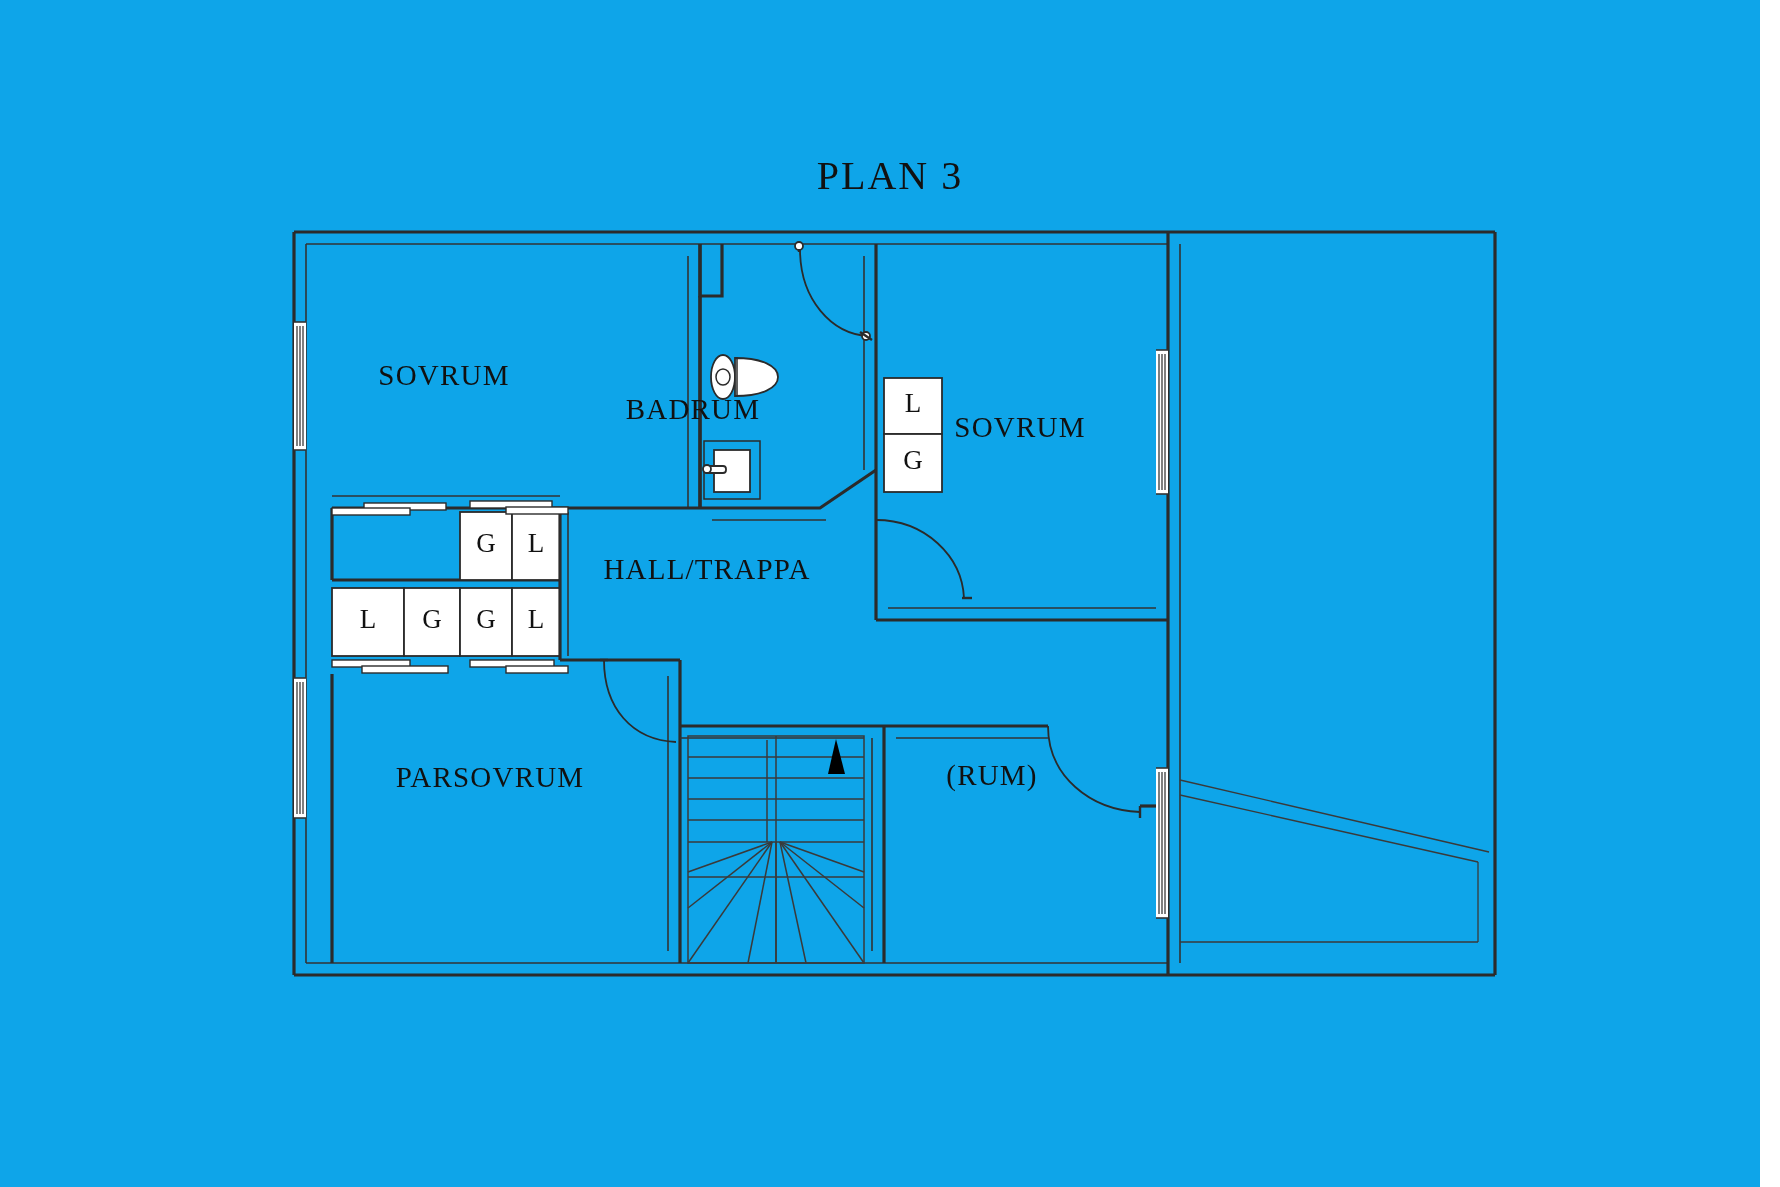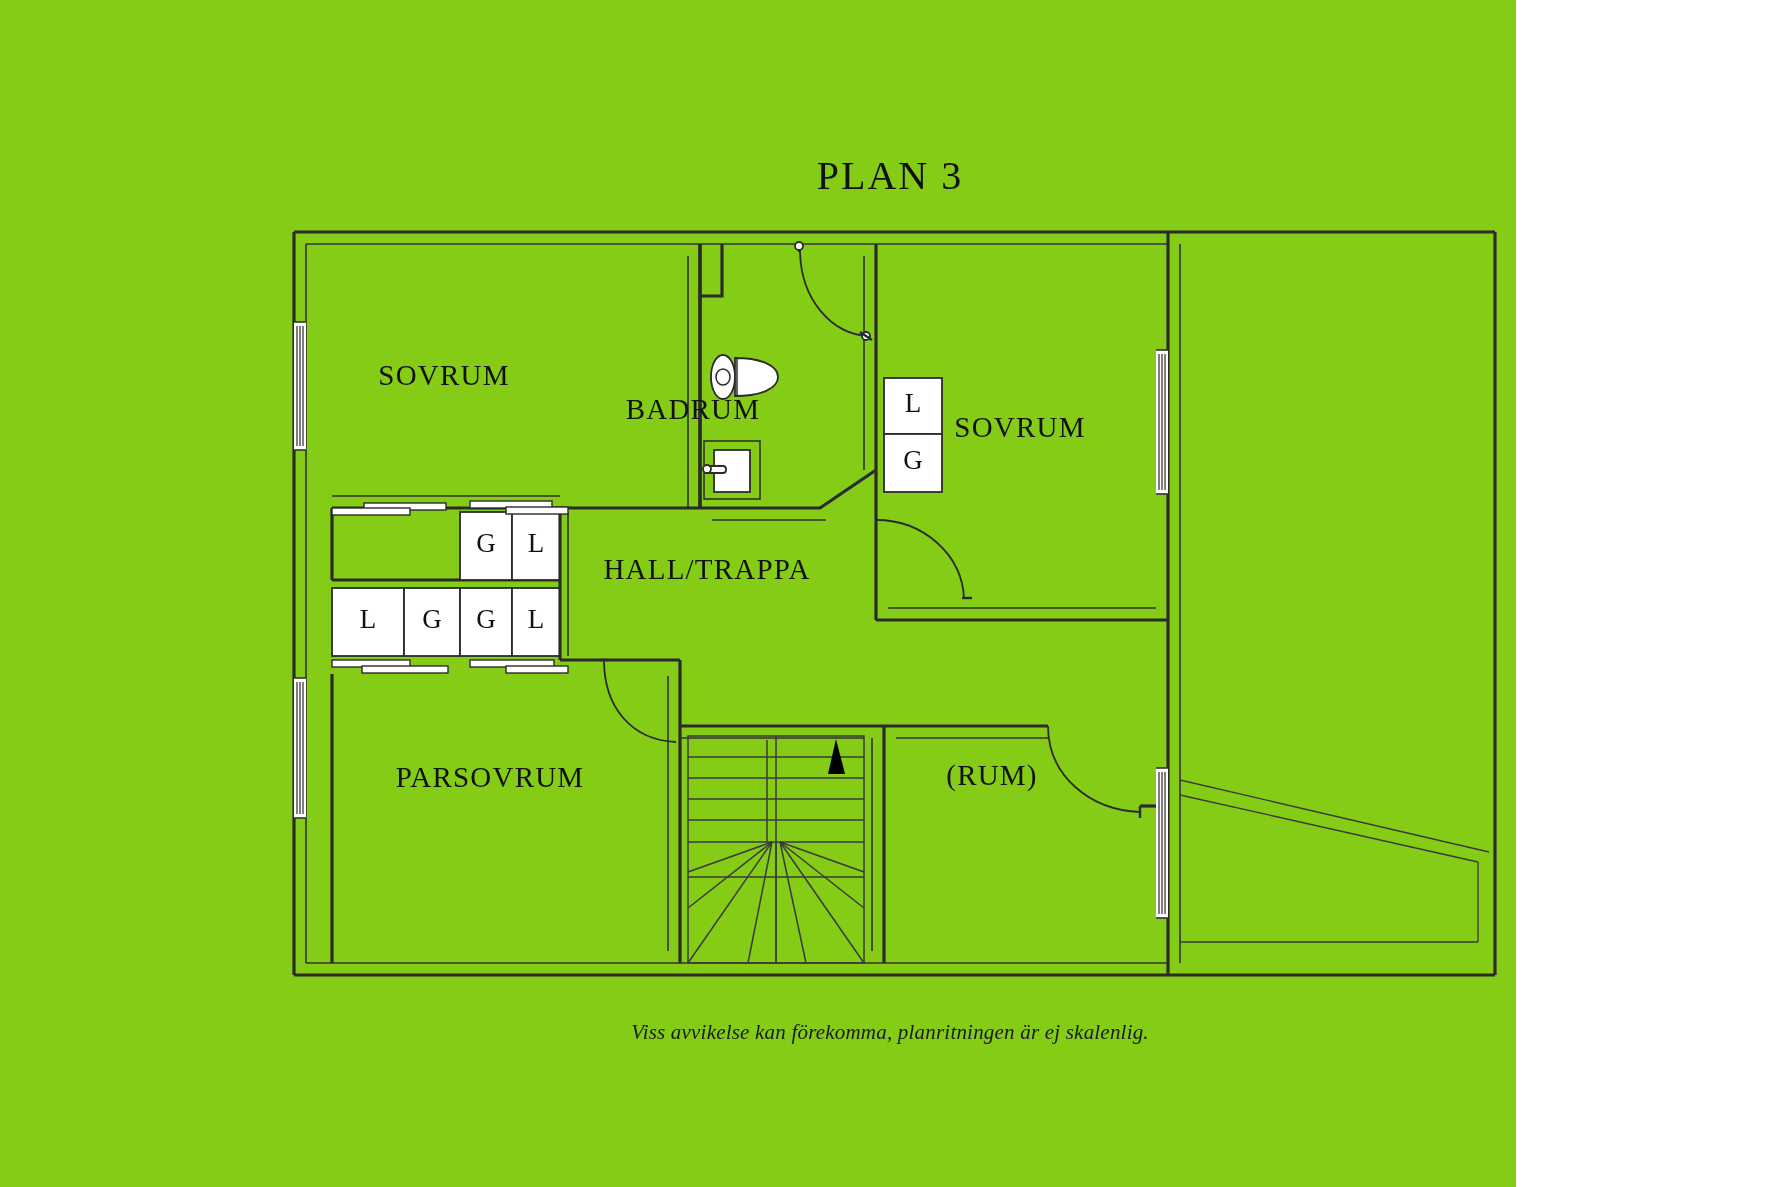--- a/index.html
+++ b/index.html
@@ -5,22 +5,22 @@
   html,body{margin:0;padding:0;background:#ffffff;}
   body{
     width:1780px;height:1187px;
     font-family:"Liberation Serif","DejaVu Serif",serif;
     color:#1a1a1a;
     overflow:hidden;
     position:relative;
   }
   #plan-root{
     position:relative;
-    width:1516px;height:1187px;
-    background:#84cc16;
+    width:1760px;height:1187px;
+    background:#0ea5e9;
   }
   .plan-title{
     position:absolute;
     top:152px;left:0;width:1780px;
     text-align:center;
     font-size:40px;
     letter-spacing:2px;
     font-weight:400;
     color:#111;
   }
@@ -295,15 +295,14 @@
     <text class="celllabel" x="368" y="622">L</text>
     <text class="celllabel" x="432" y="622">G</text>
     <text class="celllabel" x="486" y="622">G</text>
     <text class="celllabel" x="536" y="622">L</text>
 
     <text class="celllabel" x="913" y="406">L</text>
     <text class="celllabel" x="913" y="463">G</text>
 
   </svg>
 
-  <div class="plan-footer">Viss avvikelse kan förekomma, planritningen är ej skalenlig.</div>
 
 </div>
 
 </body></html>

